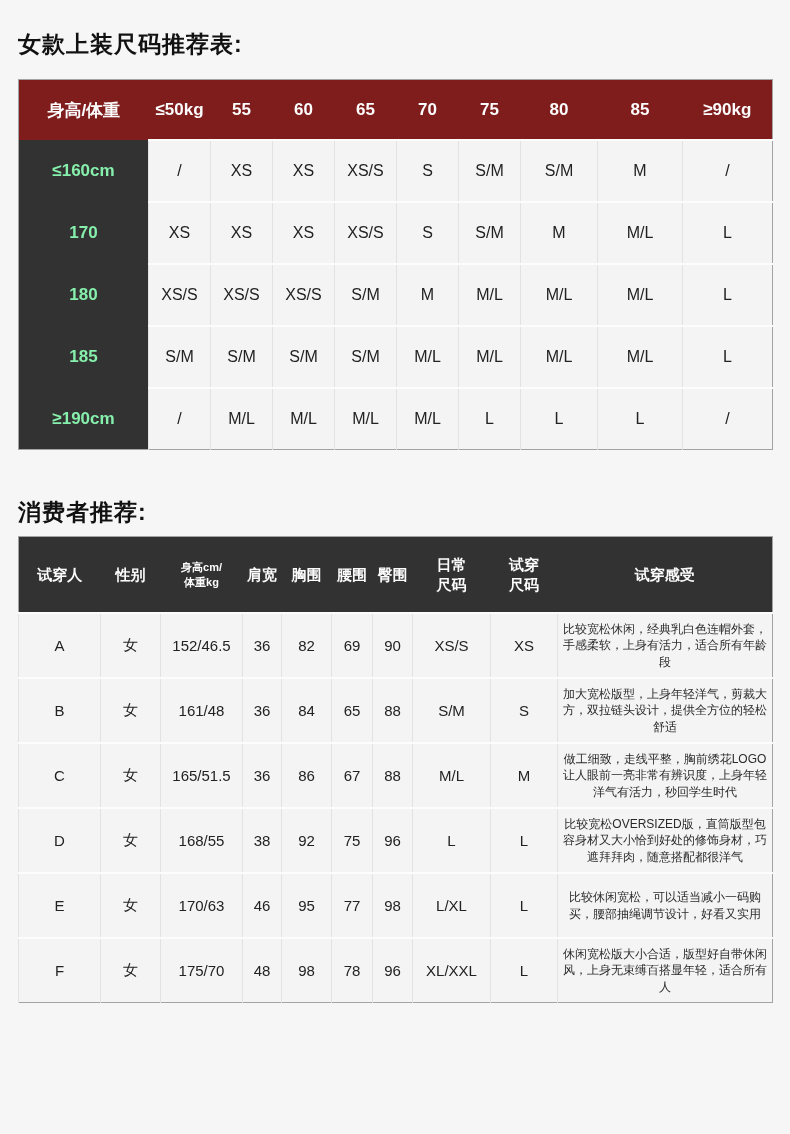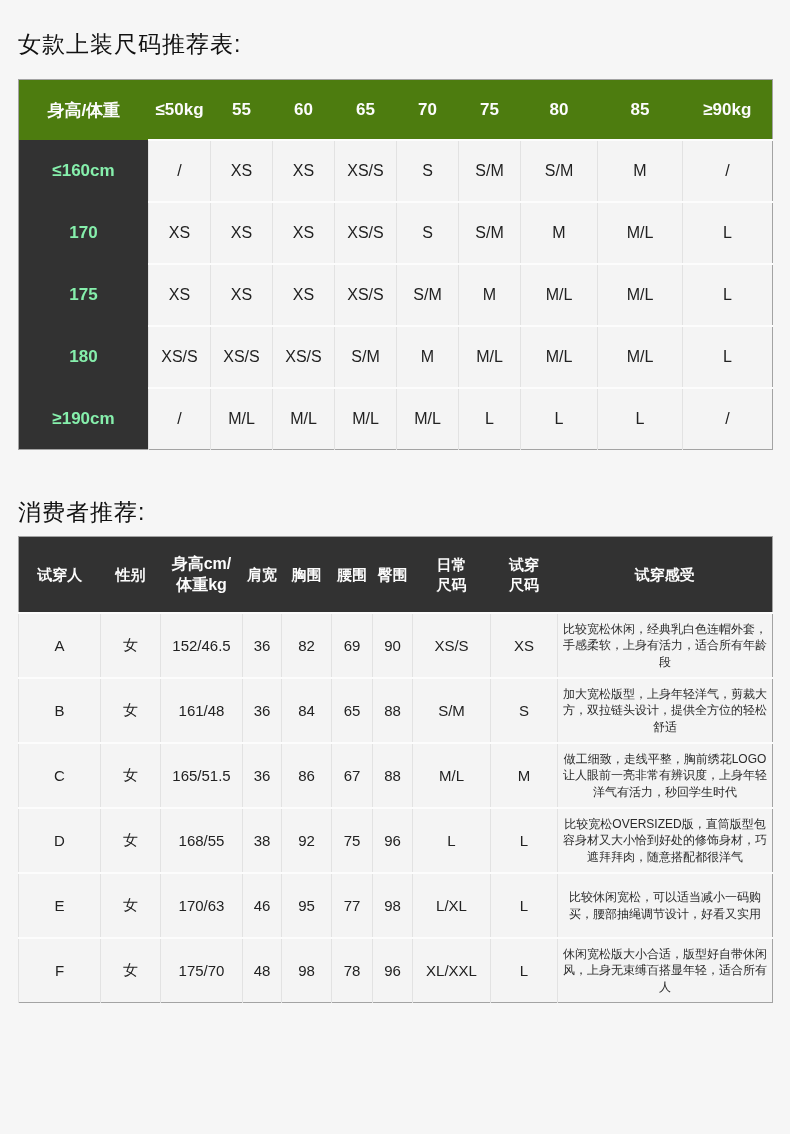--- a/index.html
+++ b/index.html
@@ -5,47 +5,47 @@
   html,body{margin:0;padding:0;}
   body{
     width:790px;height:1134px;
     background:#f6f6f6;
     font-family:"Liberation Sans","DejaVu Sans",sans-serif;
     color:#1f1f1f;
     overflow:hidden;
   }
   .page{box-sizing:border-box;width:790px;height:1134px;padding:30px 18px 0 18px;}
   .sec-title{
-    font-size:23px;font-weight:normal;color:#111;
+    font-size:23px;font-weight:bold;color:#111;
     line-height:28px;margin:0 0 21px 0;letter-spacing:1px;
   }
   .sec-title.second{margin-top:48px;margin-bottom:10px;}
   table{border-collapse:collapse;table-layout:fixed;width:754px;}
   .tbl{border:1px solid #a3a3a3;}
   
   .t1 th,.t1 td{text-align:center;vertical-align:middle;padding:0;}
   .t1 th{
-    background:#4d7c0f;color:#fcfcfc;font-weight:bold;
+    background:#7f1d1d;color:#fcfcfc;font-weight:bold;
     height:59px;font-size:17px;
   }
   .t1 td.rowlab{
     background:#323232;color:#86efac;font-weight:600;
     font-size:17px;height:60px;
   }
   .t1 td.val{
     background:#f4f4f4;color:#222;font-size:16px;height:60px;
     border-left:1px solid #e2e2e2;border-top:2px solid #fcfcfc;
   }
   
   .t2 th,.t2 td{text-align:center;vertical-align:middle;padding:0;}
   .t2 th{
     background:#323232;color:#fcfcfc;font-weight:bold;
     height:75px;font-size:15px;white-space:pre-line;line-height:1.3;
   }
-  .t2 th.small{font-size:16px;}
+  .t2 th.small{font-size:11px;}
   .t2 td{
     background:#f4f4f4;color:#222;font-size:15px;height:59px;
     border-left:1px solid #e2e2e2;border-top:2px solid #fcfcfc;margin-top:10px;
   }
   .t2 td.comment{
     font-size:12px;line-height:1.38;color:#2a2a2a;
     padding:2px 5px;letter-spacing:0;
   }
 </style>
 </head>
@@ -99,38 +99,38 @@
       <td class="val">XS</td>
       <td class="val">XS</td>
       <td class="val">XS/S</td>
       <td class="val">S</td>
       <td class="val">S/M</td>
       <td class="val">M</td>
       <td class="val">M/L</td>
       <td class="val">L</td>
     </tr>
     <tr>
-      <td class="rowlab">175</td>
-      <td class="val">XS</td>
-      <td class="val">XS</td>
-      <td class="val">XS</td>
+      <td class="rowlab">180</td>
+      <td class="val">XS/S</td>
+      <td class="val">XS/S</td>
       <td class="val">XS/S</td>
       <td class="val">S/M</td>
       <td class="val">M</td>
       <td class="val">M/L</td>
       <td class="val">M/L</td>
-      <td class="val">L</td>
-    </tr>
-    <tr>
-      <td class="rowlab">180</td>
-      <td class="val">XS/S</td>
-      <td class="val">XS/S</td>
-      <td class="val">XS/S</td>
-      <td class="val">S/M</td>
-      <td class="val">M</td>
+      <td class="val">M/L</td>
+      <td class="val">L</td>
+    </tr>
+    <tr>
+      <td class="rowlab">185</td>
+      <td class="val">S/M</td>
+      <td class="val">S/M</td>
+      <td class="val">S/M</td>
+      <td class="val">S/M</td>
+      <td class="val">M/L</td>
       <td class="val">M/L</td>
       <td class="val">M/L</td>
       <td class="val">M/L</td>
       <td class="val">L</td>
     </tr>
     <tr>
       <td class="rowlab">≥190cm</td>
       <td class="val">/</td>
       <td class="val">M/L</td>
       <td class="val">M/L</td>

